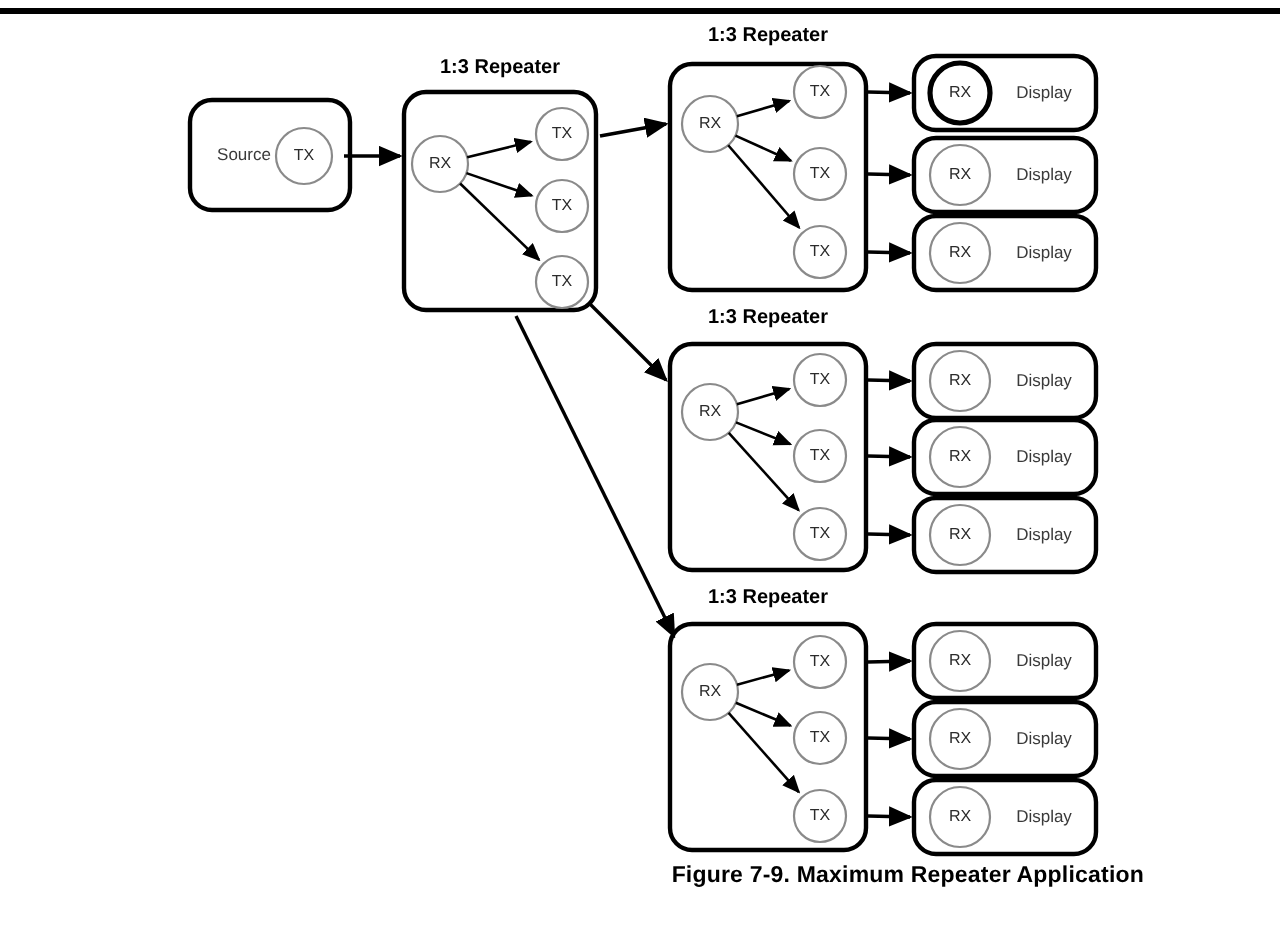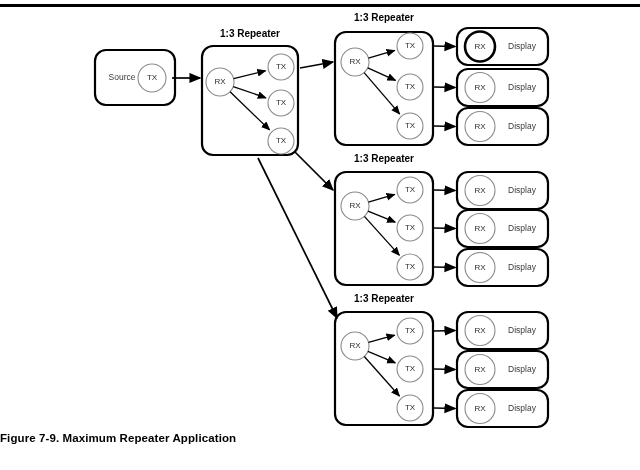--- a/index.html
+++ b/index.html
@@ -83,26 +83,27 @@
   .link-thin {
     stroke: #000000;
     stroke-width: 1.3;
     fill: none;
   }
   .caption {
     position: absolute;
     left: 0;
     top: 432px;
     width: 548px;
-    text-align: left;
+    text-align: right;
     font-family: "Liberation Sans", "DejaVu Sans", sans-serif;
     font-size: 11.5px;
     font-weight: bold;
     color: #000000;
     letter-spacing: 0.1px;
+    padding-left: 24px;
   }
 </style>
 </head>
 <body>
 
 <div id="page">
 
   <div class="top-rule"></div>
 
   <svg id="figure-svg" viewBox="0 0 640 470">

